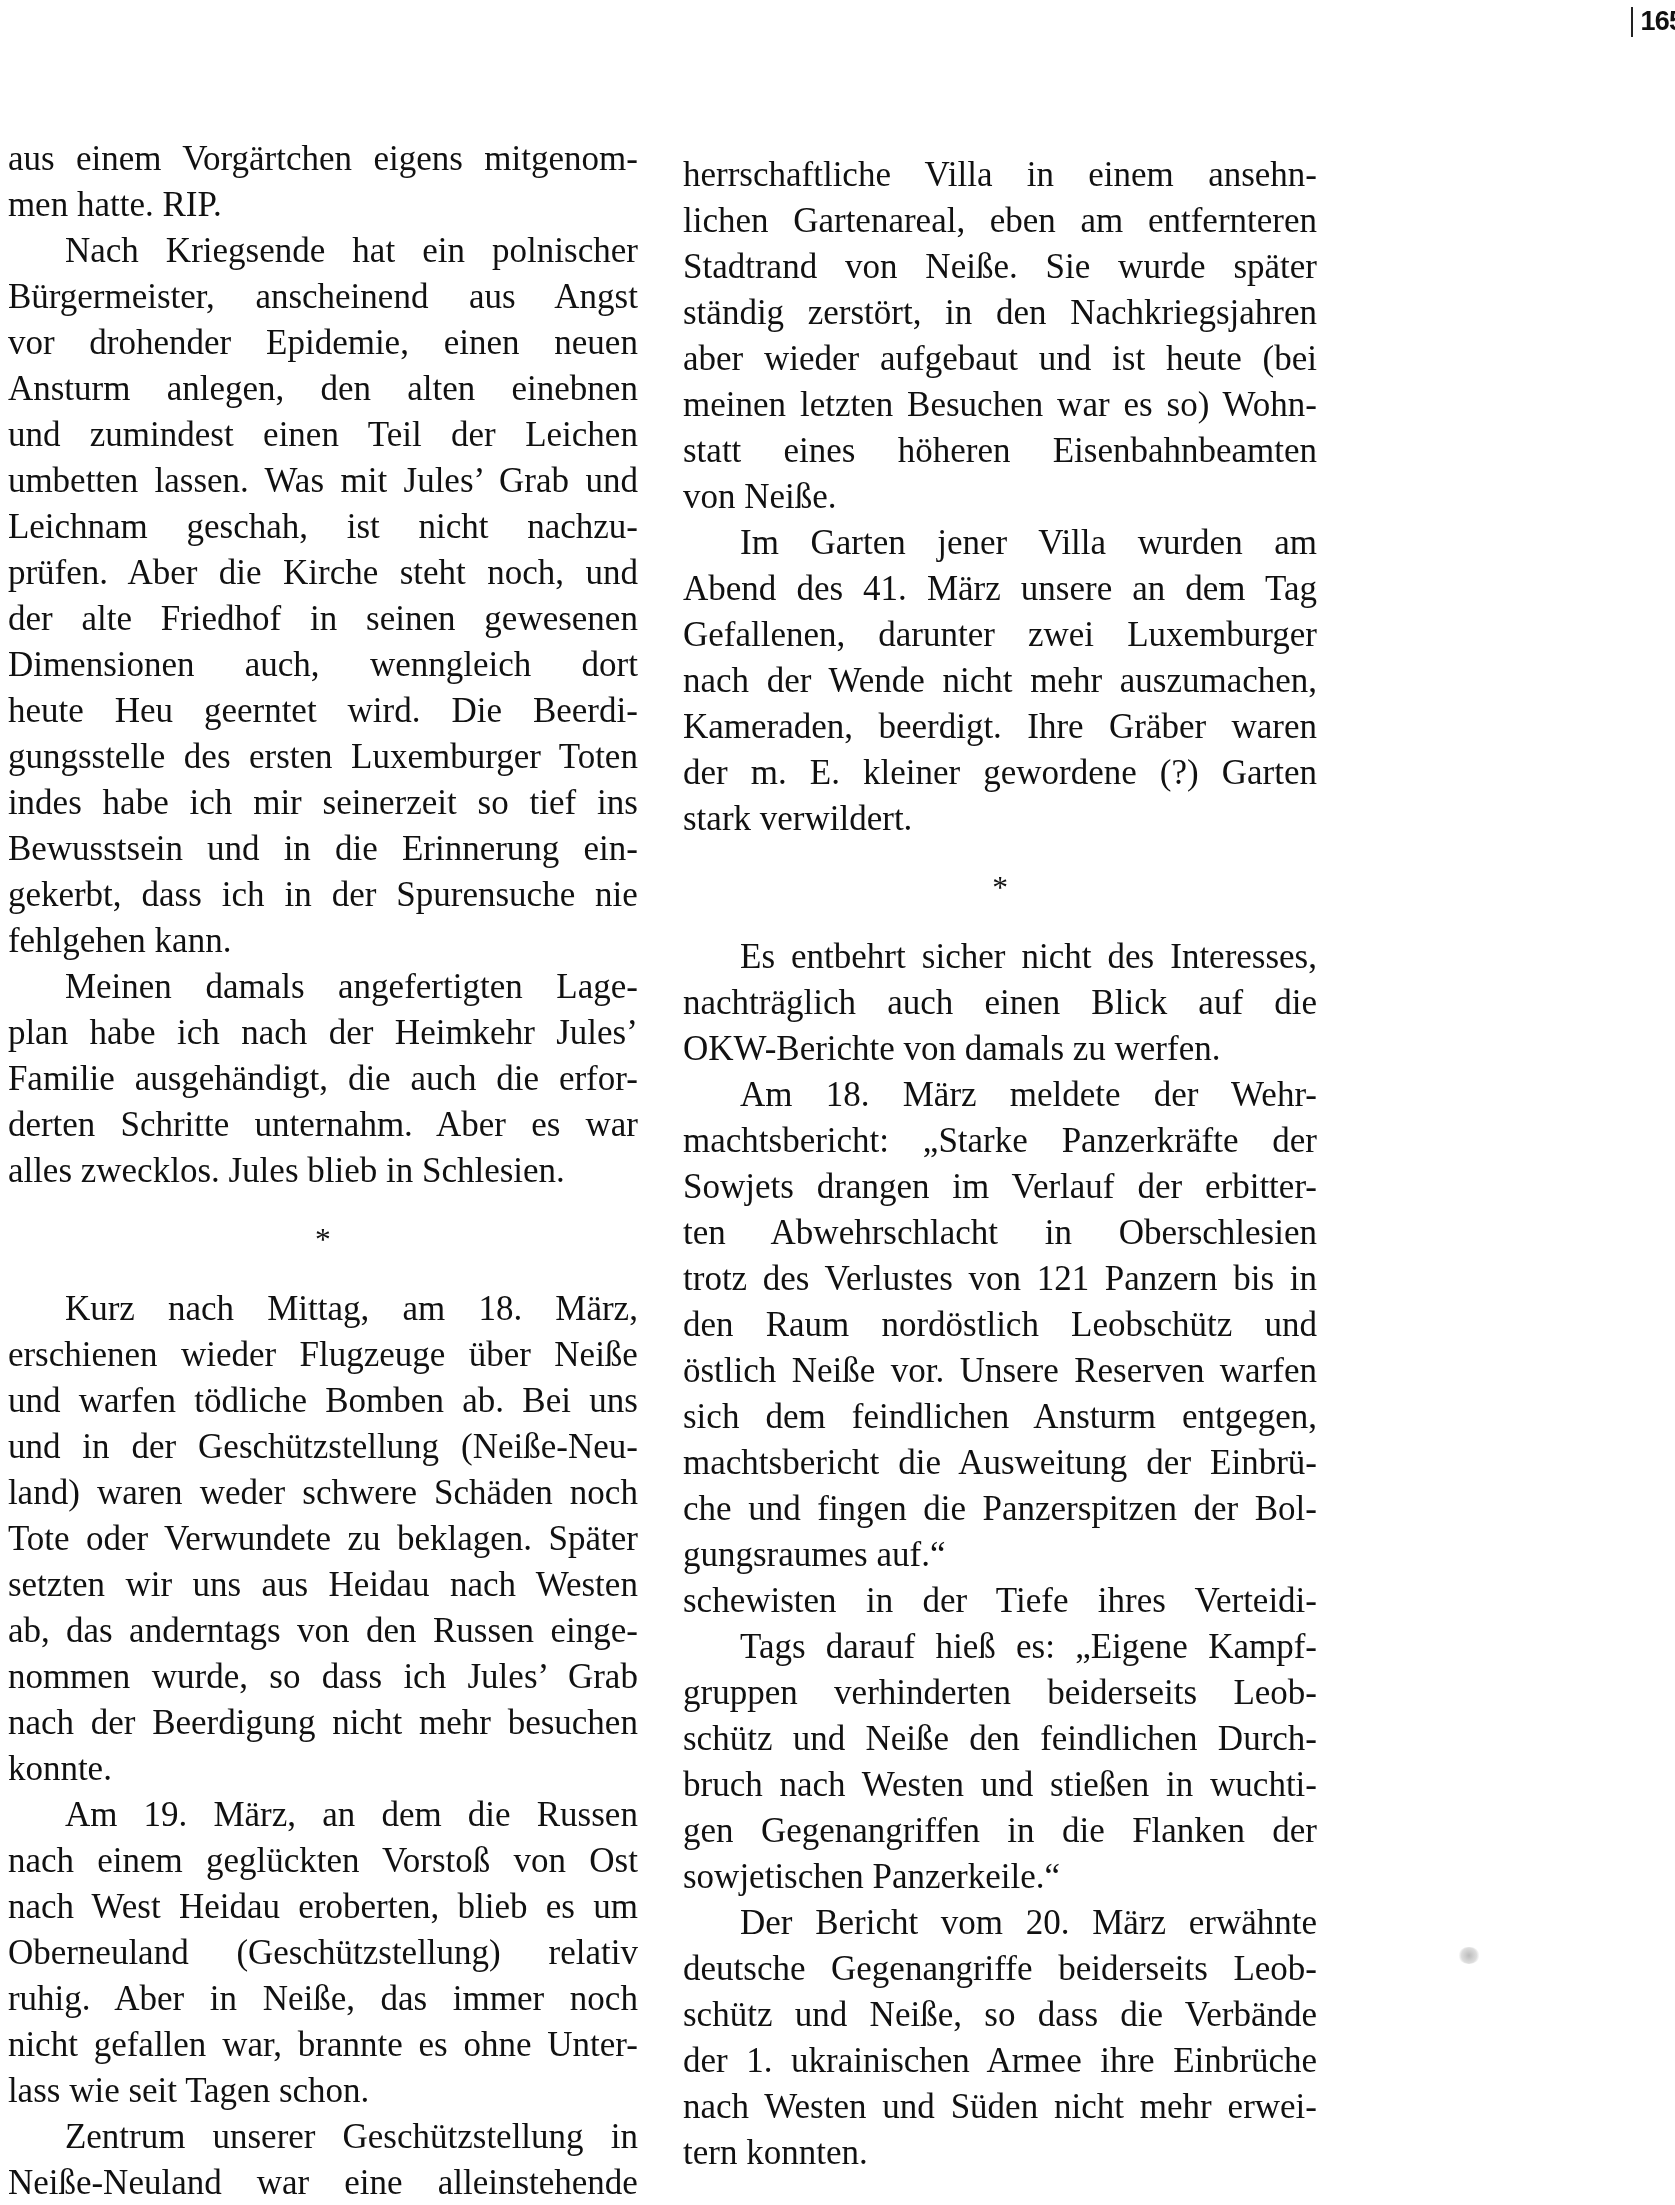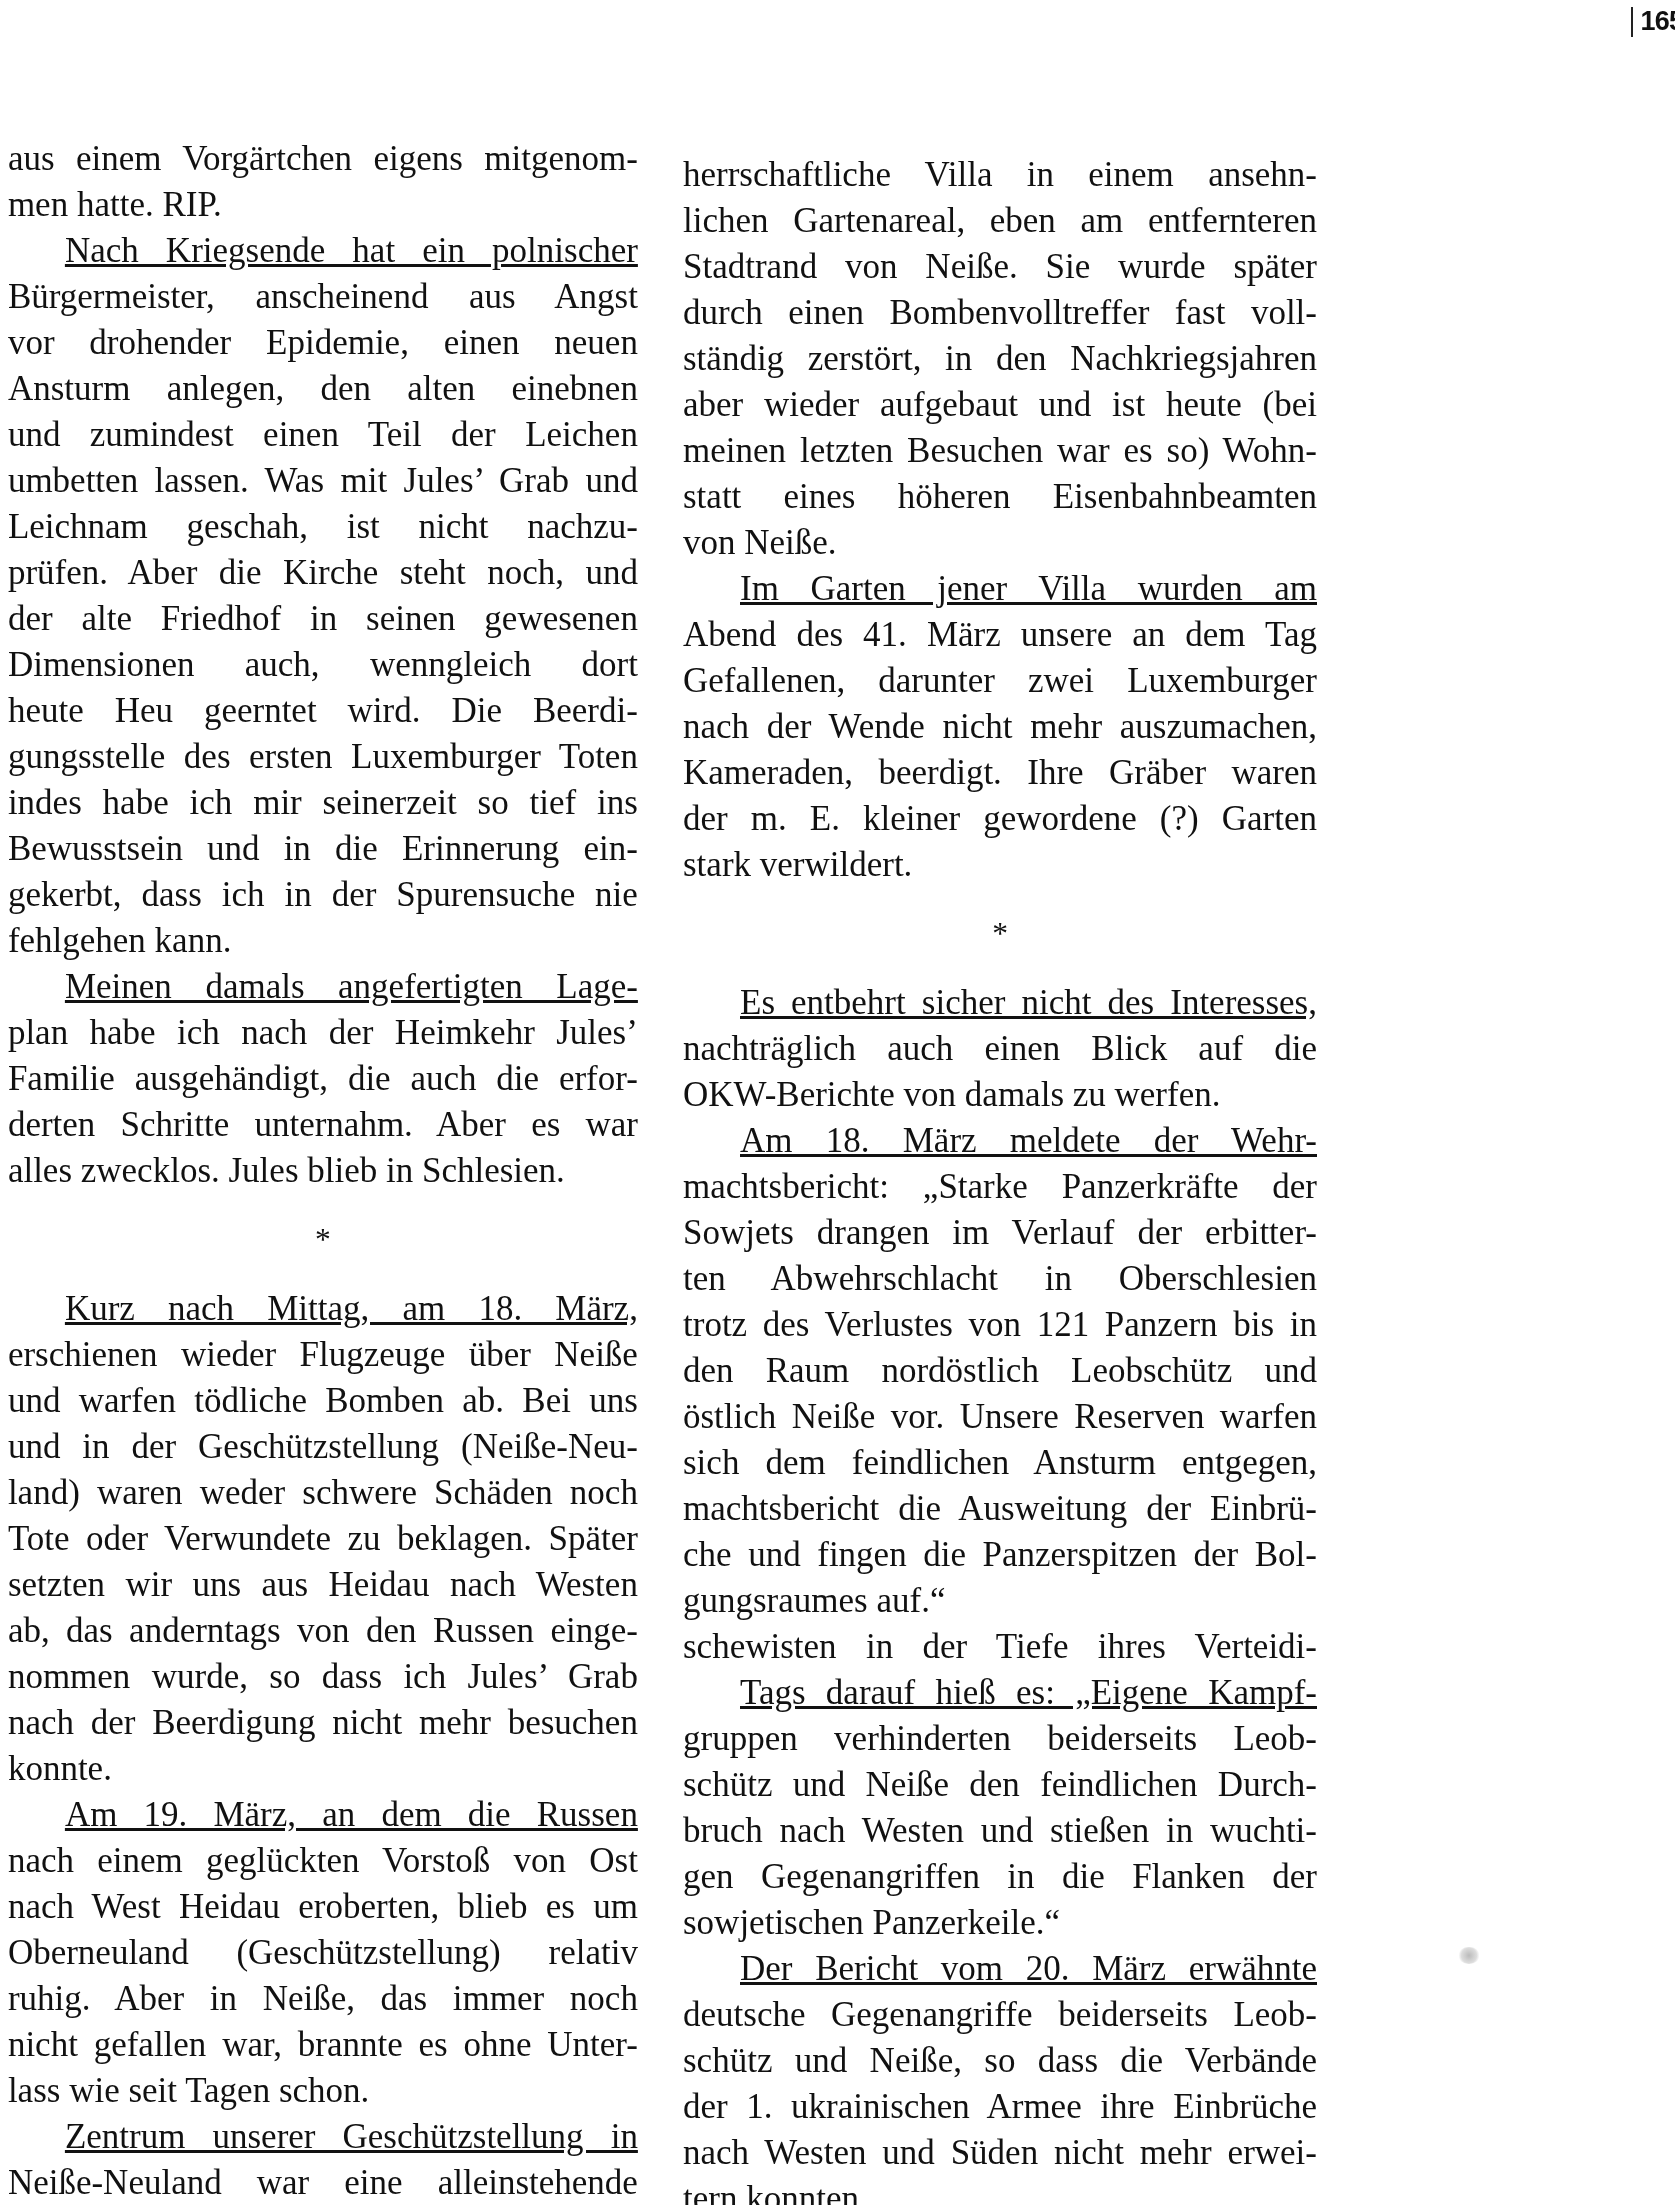--- a/index.html
+++ b/index.html
@@ -23,21 +23,21 @@
     position: absolute; top: 136px; width: 630px;
     font-size: 35px; line-height: 46px;
   }
   .col-left { left: 7.9px; }
   .col-right { left: 683px; width: 634px; margin-top: 16px; }
   .line {
     display: block; height: 46px; white-space: nowrap;
     text-align: justify; text-align-last: justify;
   }
   .line.last { text-align-last: left; }
-  .line.indent { padding-left: 57px; text-decoration: underline; }
+  .line.indent { padding-left: 57px; }
   .separator {
     display: block; text-align: center; font-size: 31.5px;
     height: 92px; line-height: 92px;
   }
   .smudge {
     position: absolute; left: 1458px; top: 1947px;
     width: 22px; height: 17.3px; border-radius: 50%;
     background: radial-gradient(circle, #bbbbbb 0%, #dddddd 55%, rgba(255,255,255,0) 75%);
   }
 </style>
@@ -92,21 +92,20 @@
     <span class="line">ruhig. Aber in Neiße, das immer noch</span>
     <span class="line">nicht gefallen war, brannte es ohne Unter-</span>
     <span class="line last">lass wie seit Tagen schon.</span>
     <span class="line indent">Zentrum unserer Geschützstellung in</span>
     <span class="line">Neiße-Neuland war eine alleinstehende</span>
   </div>
 <div class="column col-right" id="col-right">
     <span class="line">herrschaftliche Villa in einem ansehn-</span>
     <span class="line">lichen Gartenareal, eben am entfernteren</span>
     <span class="line">Stadtrand von Neiße. Sie wurde später</span>
-    <span class="line">durch einen Bombenvolltreffer fast voll-</span>
     <span class="line">ständig zerstört, in den Nachkriegsjahren</span>
     <span class="line">aber wieder aufgebaut und ist heute (bei</span>
     <span class="line">meinen letzten Besuchen war es so) Wohn-</span>
     <span class="line">statt eines höheren Eisenbahnbeamten</span>
     <span class="line last">von Neiße.</span>
     <span class="line indent">Im Garten jener Villa wurden am</span>
     <span class="line">Abend des 41. März unsere an dem Tag</span>
     <span class="line">Gefallenen, darunter zwei Luxemburger</span>
     <span class="line">nach der Wende nicht mehr auszumachen,</span>
     <span class="line">Kameraden, beerdigt. Ihre Gräber waren</span>

